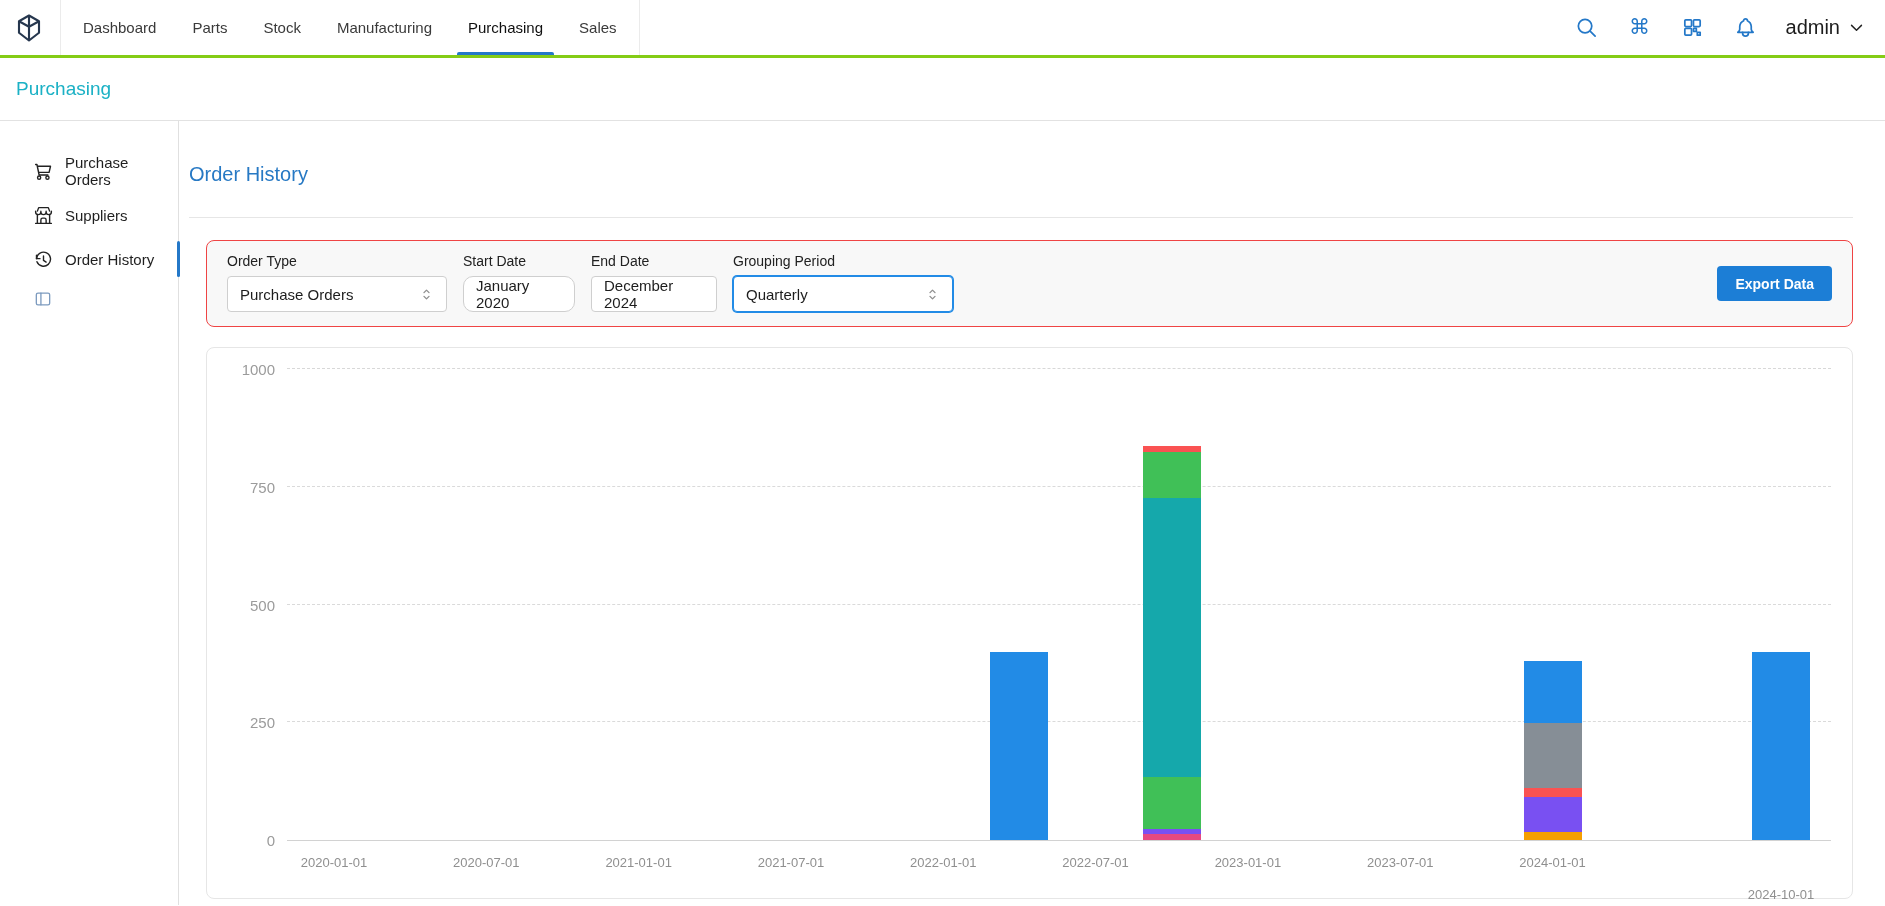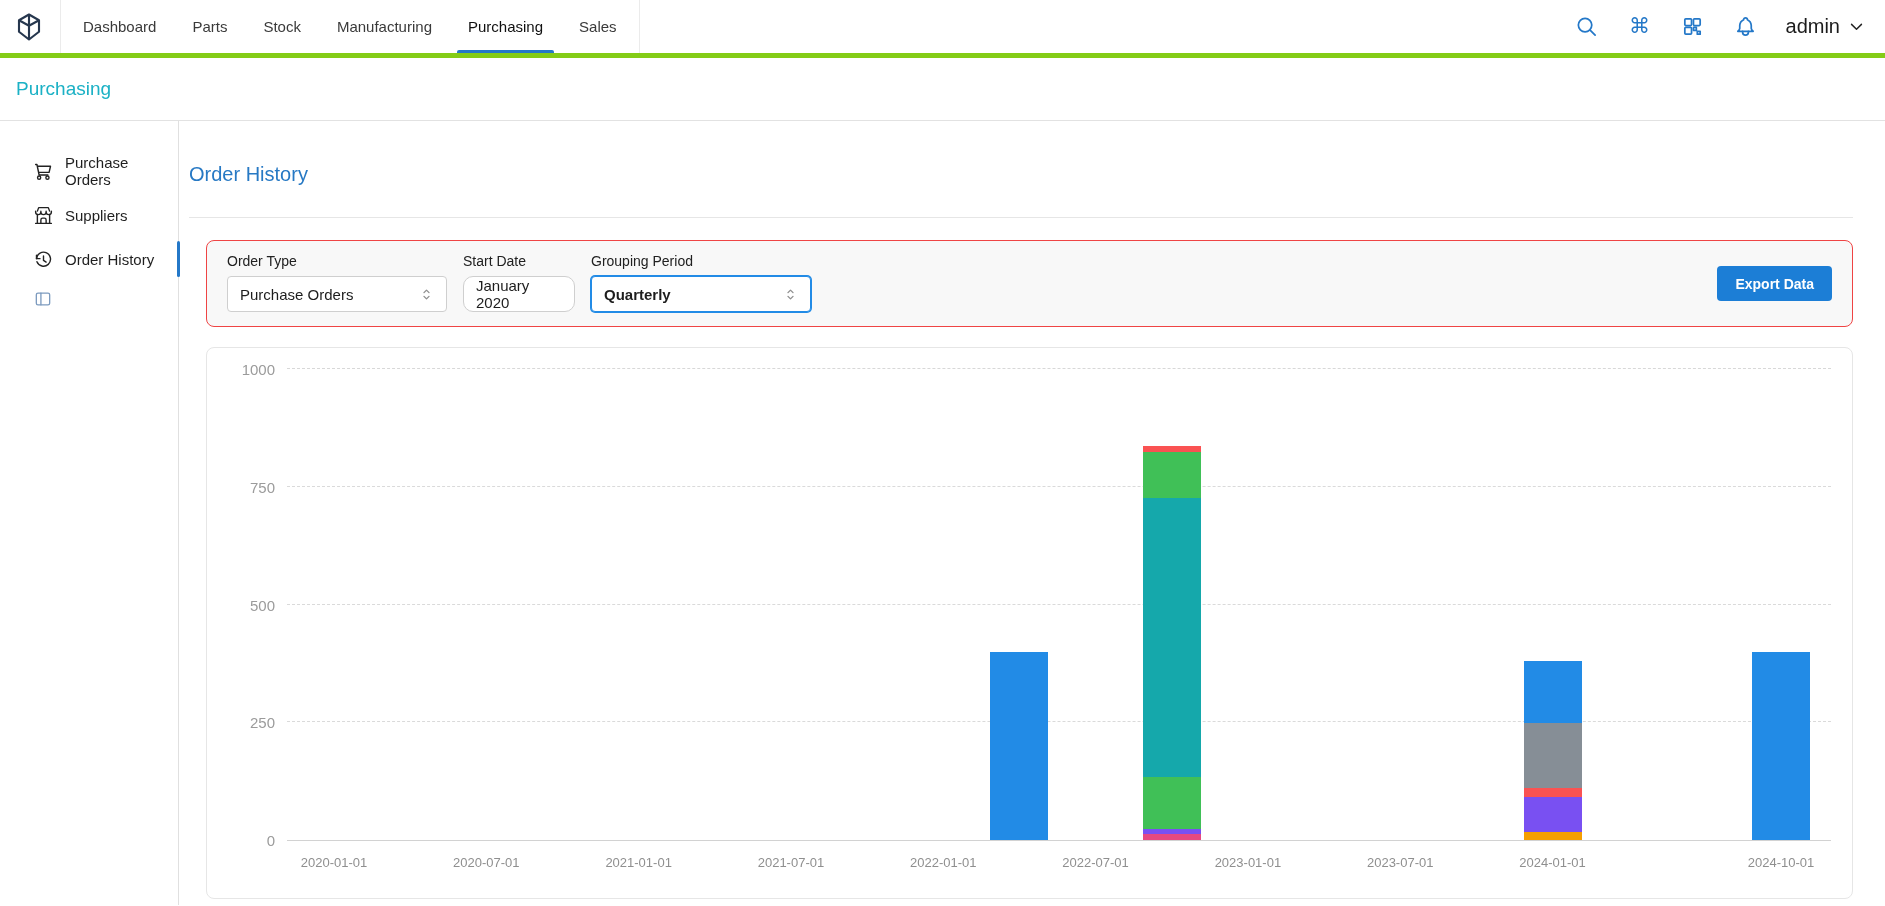--- a/index.html
+++ b/index.html
@@ -1,21 +1,21 @@
 <!DOCTYPE html>
 <html><head>
 <meta charset="utf-8">
 <style>
   * { box-sizing: border-box; margin: 0; padding: 0; }
   html,body { width: 1885px; height: 906px; background: #fff; color: #1a1a1a;
     font-family: "Liberation Sans", sans-serif; overflow: hidden; }
 
   
   .navbar { height: 58px; display: flex; align-items: stretch; padding: 0 20px 0 14px;
-    border-bottom: 5px solid #84cc16; background: #fff; }
+    border-bottom: 3px solid #84cc16; background: #fff; }
   .logo-wrap { display: flex; align-items: center; margin-right: 16px; }
   .tabs { display: flex; align-items: stretch; border-left: 1px solid #ebebeb;
     border-right: 1px solid #ebebeb; padding: 0 4px; }
   .tab { display: flex; align-items: center; padding: 0 18px; font-size: 15px;
     color: #3a3a3a; cursor: pointer; position: relative; white-space: nowrap; }
   .tab.active { color: #101010; }
   .tab.active .tab-underline { position: absolute; left: 7px; right: 7px; bottom: 0;
     height: 3px; background: #2478c8; border-radius: 2px 2px 0 0; }
   .nav-right { margin-left: auto; display: flex; align-items: center; gap: 27px; }
   .icon-btn { display: flex; align-items: center; justify-content: center; width: 26px;
@@ -48,21 +48,21 @@
 
   
   .filter-card { margin: 22px 0 20px 17px; background: #f8f8f8; border: 1px solid #ef4444;
     border-radius: 8px; height: 87px; padding: 12px 20px; display: flex; gap: 16px;
     align-items: flex-start; }
   .field { display: flex; flex-direction: column; }
   .field-label { font-size: 14px; font-weight: 500; color: #212121; margin-bottom: 7px; }
   .control { height: 36px; border: 1px solid #cfcfcf; border-radius: 4px; background: #fff;
     display: flex; align-items: center; padding: 0 12px; font-size: 15px; color: #1d1d1d; }
   .select { justify-content: space-between; cursor: pointer; }
-  .select.focused { border-color: #228be6; box-shadow: 0 0 0 1px #228be6; font-weight: bold; }
+  .select.focused { border-color: #228be6; box-shadow: 0 0 0 1px #228be6; }
   .w-ordertype { width: 220px; } .w-start { width: 112px; border-radius: 10px; }
   .w-end { width: 126px; } .w-grouping { width: 220px; }
   .selector-icon { width: 15px; height: 15px; color: #909090; flex: none; margin-left: 10px; }
   .export-btn { margin-left: auto; align-self: center; height: 35px; padding: 0 18px;
     background: #1c7ed6; color: #fff; font-size: 14px; font-weight: 700; border: none;
     border-radius: 4px; cursor: pointer; font-family: "Liberation Sans", sans-serif; }
 
   
   .chart-card { margin-left: 17px; border: 1px solid #e6e6e6; border-radius: 8px;
     height: 552px; position: relative; background: #fff; }
@@ -202,20 +202,26 @@
           </svg>
         </div>
       </div>
       <div class="field">
         <span class="field-label">Start Date</span>
         <div class="control w-start">
           <span>January 2020</span>
         </div>
       </div>
       <div class="field">
+        <span class="field-label">End Date</span>
+        <div class="control w-end">
+          <span>December 2024</span>
+        </div>
+      </div>
+      <div class="field">
         <span class="field-label">Grouping Period</span>
         <div class="control select focused w-grouping">
           <span>Quarterly</span>
           <svg class="selector-icon" viewBox="0 0 24 24" fill="none" stroke="currentColor" stroke-width="2.2" stroke-linecap="round" stroke-linejoin="round">
             <path d="M8 9l4-4 4 4M8 15l4 4 4-4"></path>
           </svg>
         </div>
       </div>
       <button class="export-btn">Export Data</button>
     </div>
@@ -257,17 +263,17 @@
       <div class="chart-xlabels">
           <div class="x-axis-label" style="left: -13px;">2020-01-01</div>
           <div class="x-axis-label" style="left: 139.316px;">2020-07-01</div>
           <div class="x-axis-label" style="left: 291.632px;">2021-01-01</div>
           <div class="x-axis-label" style="left: 443.947px;">2021-07-01</div>
           <div class="x-axis-label" style="left: 596.263px;">2022-01-01</div>
           <div class="x-axis-label" style="left: 748.579px;">2022-07-01</div>
           <div class="x-axis-label" style="left: 900.895px;">2023-01-01</div>
           <div class="x-axis-label" style="left: 1053.21px;">2023-07-01</div>
           <div class="x-axis-label" style="left: 1205.53px;">2024-01-01</div>
-          <div class="x-axis-label" style="left: 1434px;">2024-10-01</div>
+          <div class="x-axis-label" style="left: 1434px; margin-top: 32px;">2024-10-01</div>
         </div>
     </div>
   </main>
 </div>
 
 </body></html>

